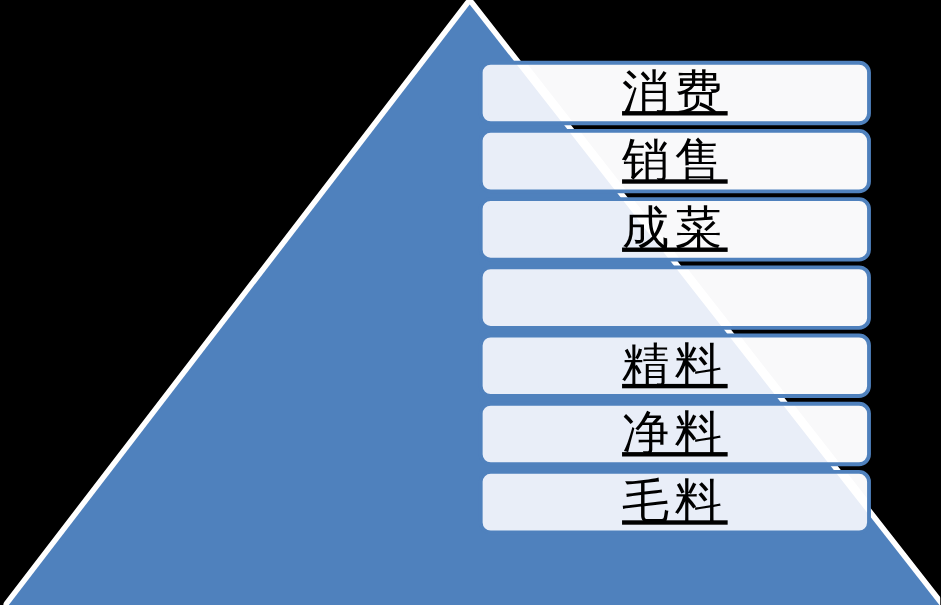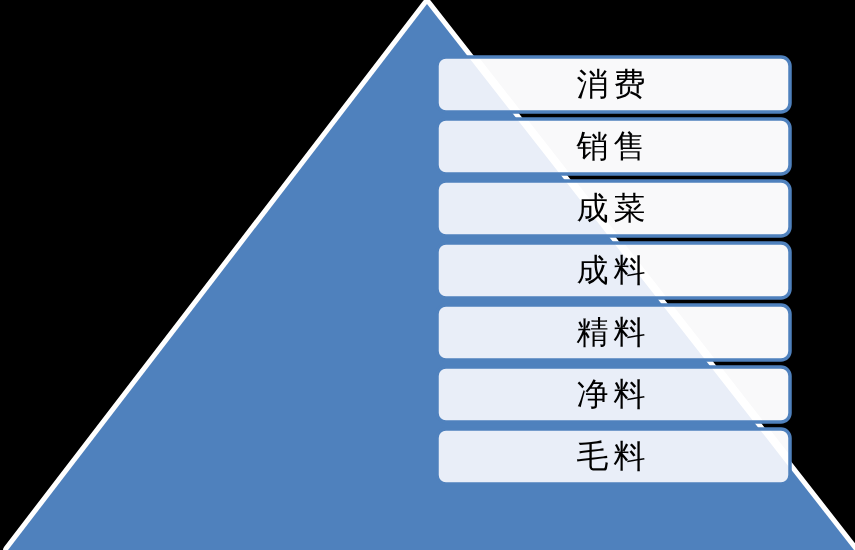--- a/index.html
+++ b/index.html
@@ -50,26 +50,27 @@
     stroke-width: 3.5;
   }
   .level-label {
     position: absolute;
     left: 437px;
     width: 353px;
     height: 55px;
     display: flex;
     align-items: center;
     justify-content: center;
-    font-size: 32px;
+    font-size: 43px;
     line-height: 55px;
     letter-spacing: 5px;
     color: var(--text, #000);
     white-space: nowrap;
     pointer-events: none;
+    text-decoration: underline;
   }
 </style>
 </head>
 <body>
 
 <div class="stage" style="--bg: #000000; --pyr-fill: #4F81BD; --pyr-outline: #FFFFFF; --box-border: #4F81BD; --box-fill: #F9F9FA; --box-tint: #E9EEF8; --text: #000000;">
   <svg width="855" height="550" viewBox="0 0 855 550" aria-hidden="true">
     <defs>
       <polygon id="pyr" points="427,4 854,550 8,550"></polygon>
     <clipPath id="boxclip0">
@@ -141,17 +142,16 @@
           <use href="#pyr" class="ghost-stroke"></use>
           <use href="#pyr" class="ghost-fill"></use>
         </g>
         <rect x="437" y="429" width="353" height="55" rx="9" ry="9" class="box-border"></rect>
       </g>
   </svg>
 
   <div class="level-label" style="top: 57px;">消费</div>
   <div class="level-label" style="top: 181px;">成菜</div>
   <div class="level-label" style="top: 119px;">销售</div>
-  <div class="level-label" style="top: 243px;">成料</div>
   <div class="level-label" style="top: 305px;">精料</div>
   <div class="level-label" style="top: 429px;">毛料</div>
   <div class="level-label" style="top: 367px;">净料</div>
 </div>
 
 </body></html>

